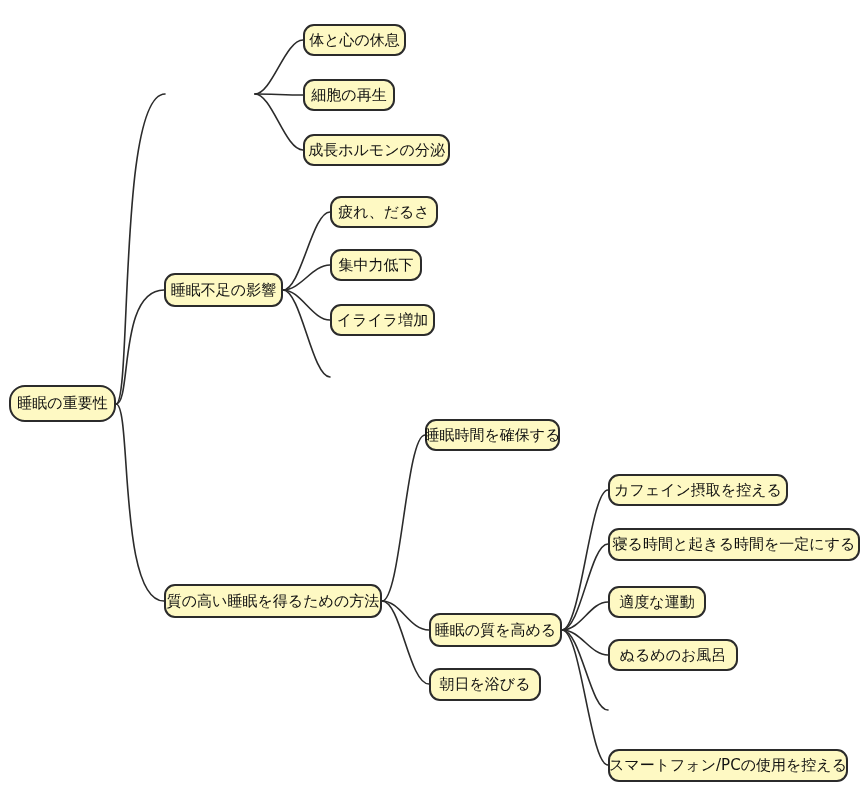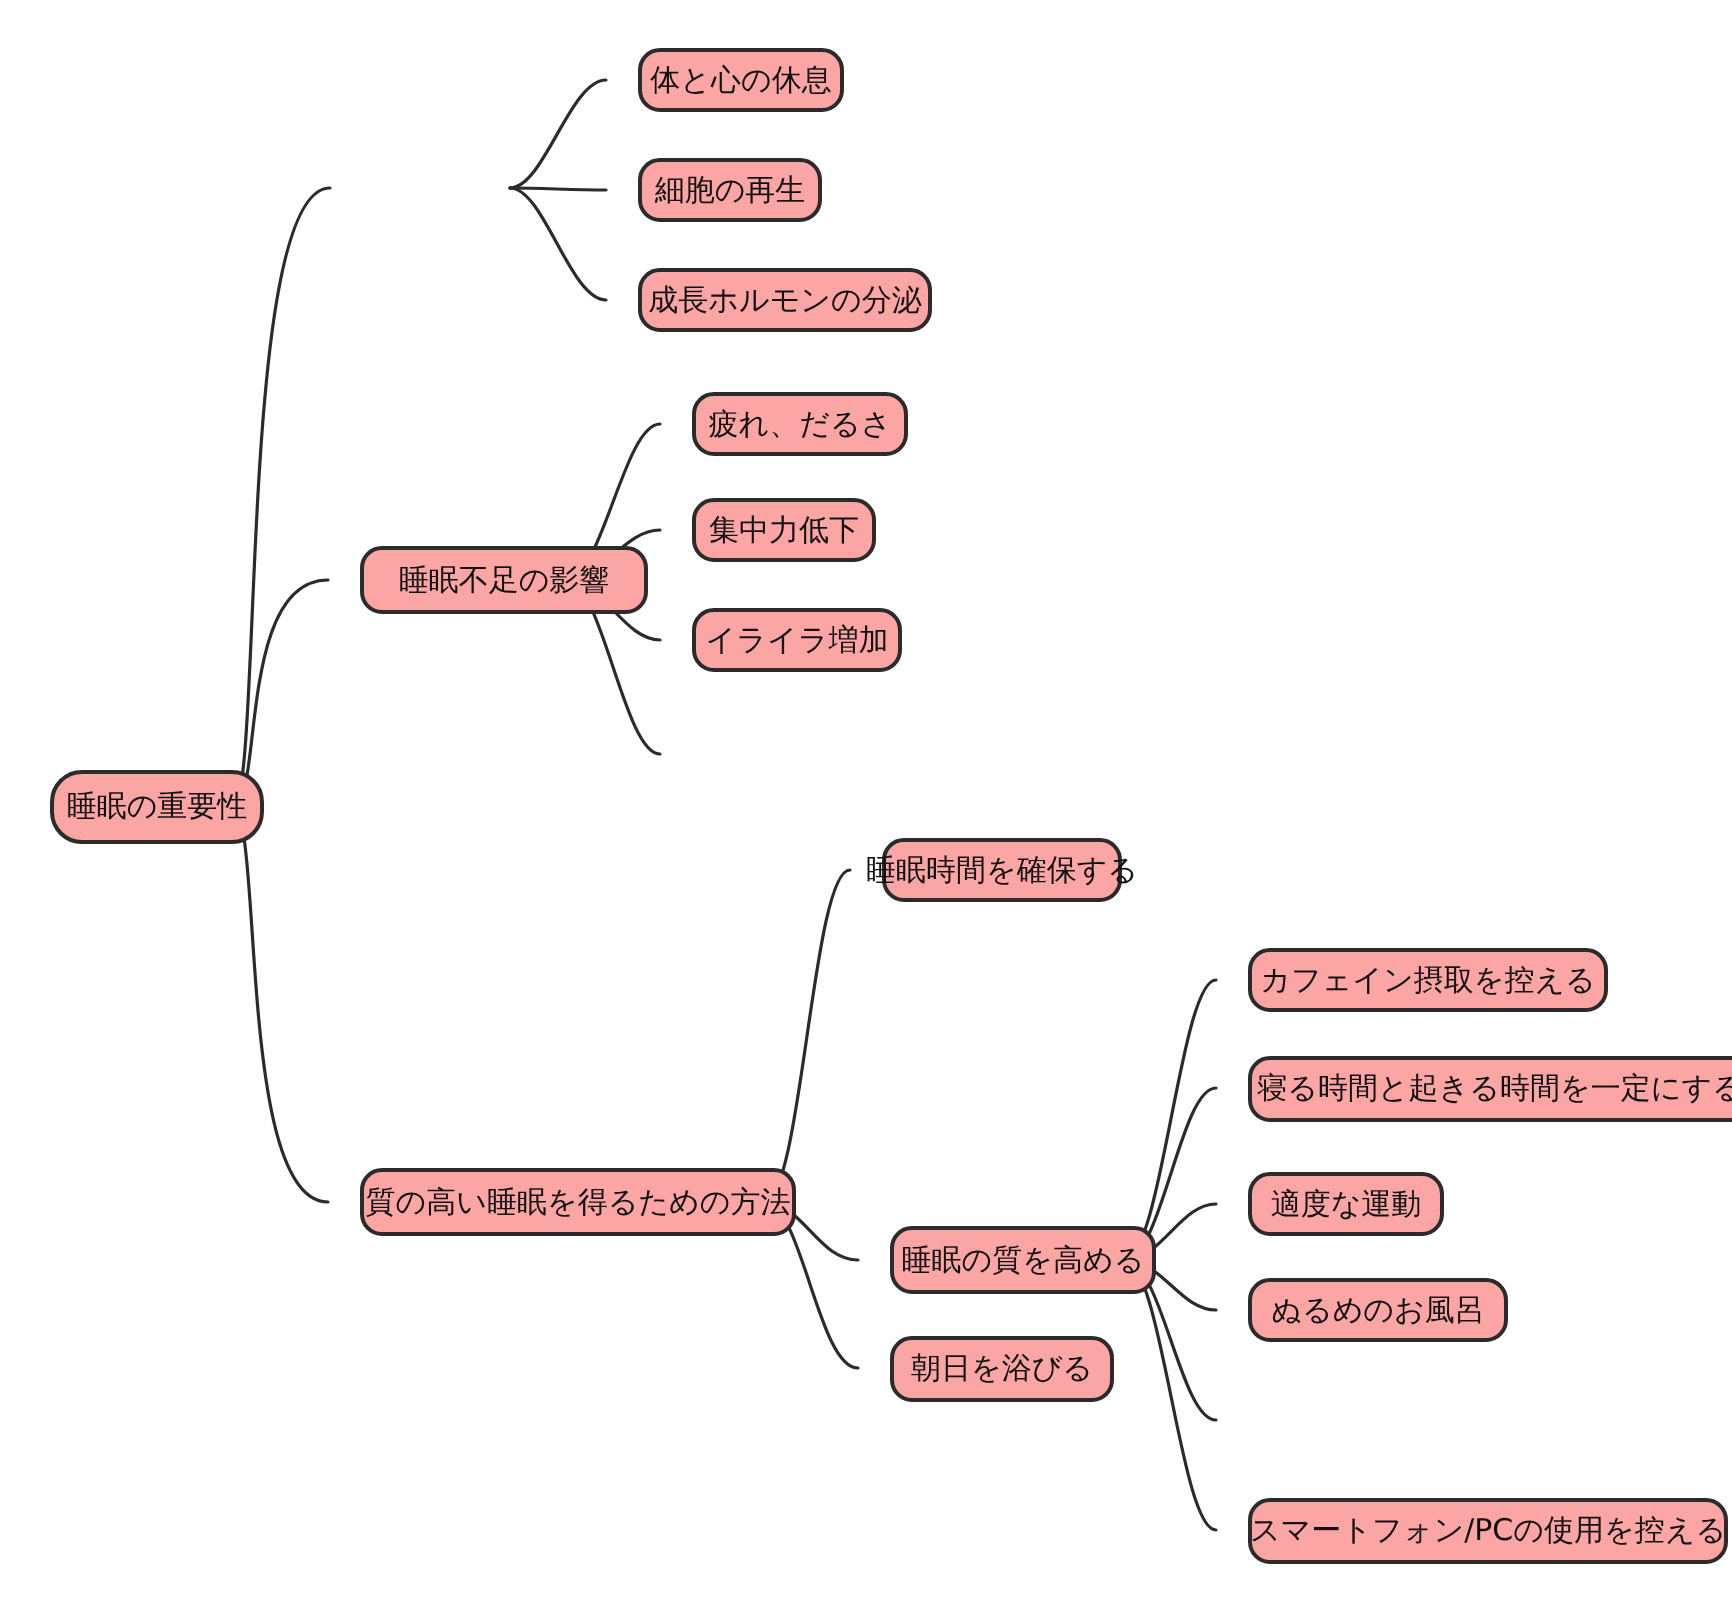--- a/index.html
+++ b/index.html
@@ -20,30 +20,29 @@
     left: 0;
     top: 0;
     pointer-events: none;
   }
   .node {
     position: absolute;
     box-sizing: border-box;
     display: flex;
     align-items: center;
     justify-content: center;
-    background: #fca5a5;
+    background: #fef9c3;
     border: 2px solid #2b2b2b;
     border-radius: 11px;
     color: #111111;
     font-size: 15px;
     line-height: 1;
     white-space: nowrap;
     text-align: center;
     padding: 0 6px;
-    margin-left: 16px;
   }
   .node.root {
     border-radius: 16px;
   }
 </style>
 </head>
 <body>
 
 <div class="canvas">
 
@@ -73,27 +72,27 @@
     <path d="M562,630 C581,630 590,710 608,710"></path>
     <path d="M562,630 C581,630 590,765 608,765"></path>
   </svg>
 
   <div class="node root" style="left:9px; top:385px; width:107px; height:37px">睡眠の重要性</div>
 
   <div class="node" style="left:303px; top:24px; width:103px; height:32px">体と心の休息</div>
   <div class="node" style="left:303px; top:79px; width:92px; height:32px">細胞の再生</div>
   <div class="node" style="left:303px; top:134px; width:147px; height:32px">成長ホルモンの分泌</div>
 
-  <div class="node" style="left:164px; top:273px; width:144px; height:34px">睡眠不足の影響</div>
+  <div class="node" style="left:164px; top:273px; width:119px; height:34px">睡眠不足の影響</div>
   <div class="node" style="left:330px; top:196px; width:108px; height:32px">疲れ、だるさ</div>
   <div class="node" style="left:330px; top:249px; width:92px; height:32px">集中力低下</div>
   <div class="node" style="left:330px; top:304px; width:105px; height:32px">イライラ増加</div>
 
   <div class="node" style="left:164px; top:584px; width:218px; height:34px">質の高い睡眠を得るための方法</div>
-  <div class="node" style="left:425px; top:419px; width:120px; height:32px">睡眠時間を確保する</div>
+  <div class="node" style="left:425px; top:419px; width:135px; height:32px">睡眠時間を確保する</div>
   <div class="node" style="left:429px; top:613px; width:133px; height:34px">睡眠の質を高める</div>
   <div class="node" style="left:429px; top:668px; width:112px; height:33px">朝日を浴びる</div>
 
   <div class="node" style="left:608px; top:474px; width:180px; height:32px">カフェイン摂取を控える</div>
   <div class="node" style="left:608px; top:528px; width:252px; height:33px">寝る時間と起きる時間を一定にする</div>
   <div class="node" style="left:608px; top:586px; width:98px; height:32px">適度な運動</div>
   <div class="node" style="left:608px; top:639px; width:130px; height:32px">ぬるめのお風呂</div>
   <div class="node" style="left:608px; top:749px; width:240px; height:33px">スマートフォン/PCの使用を控える</div>
 
 </div>

